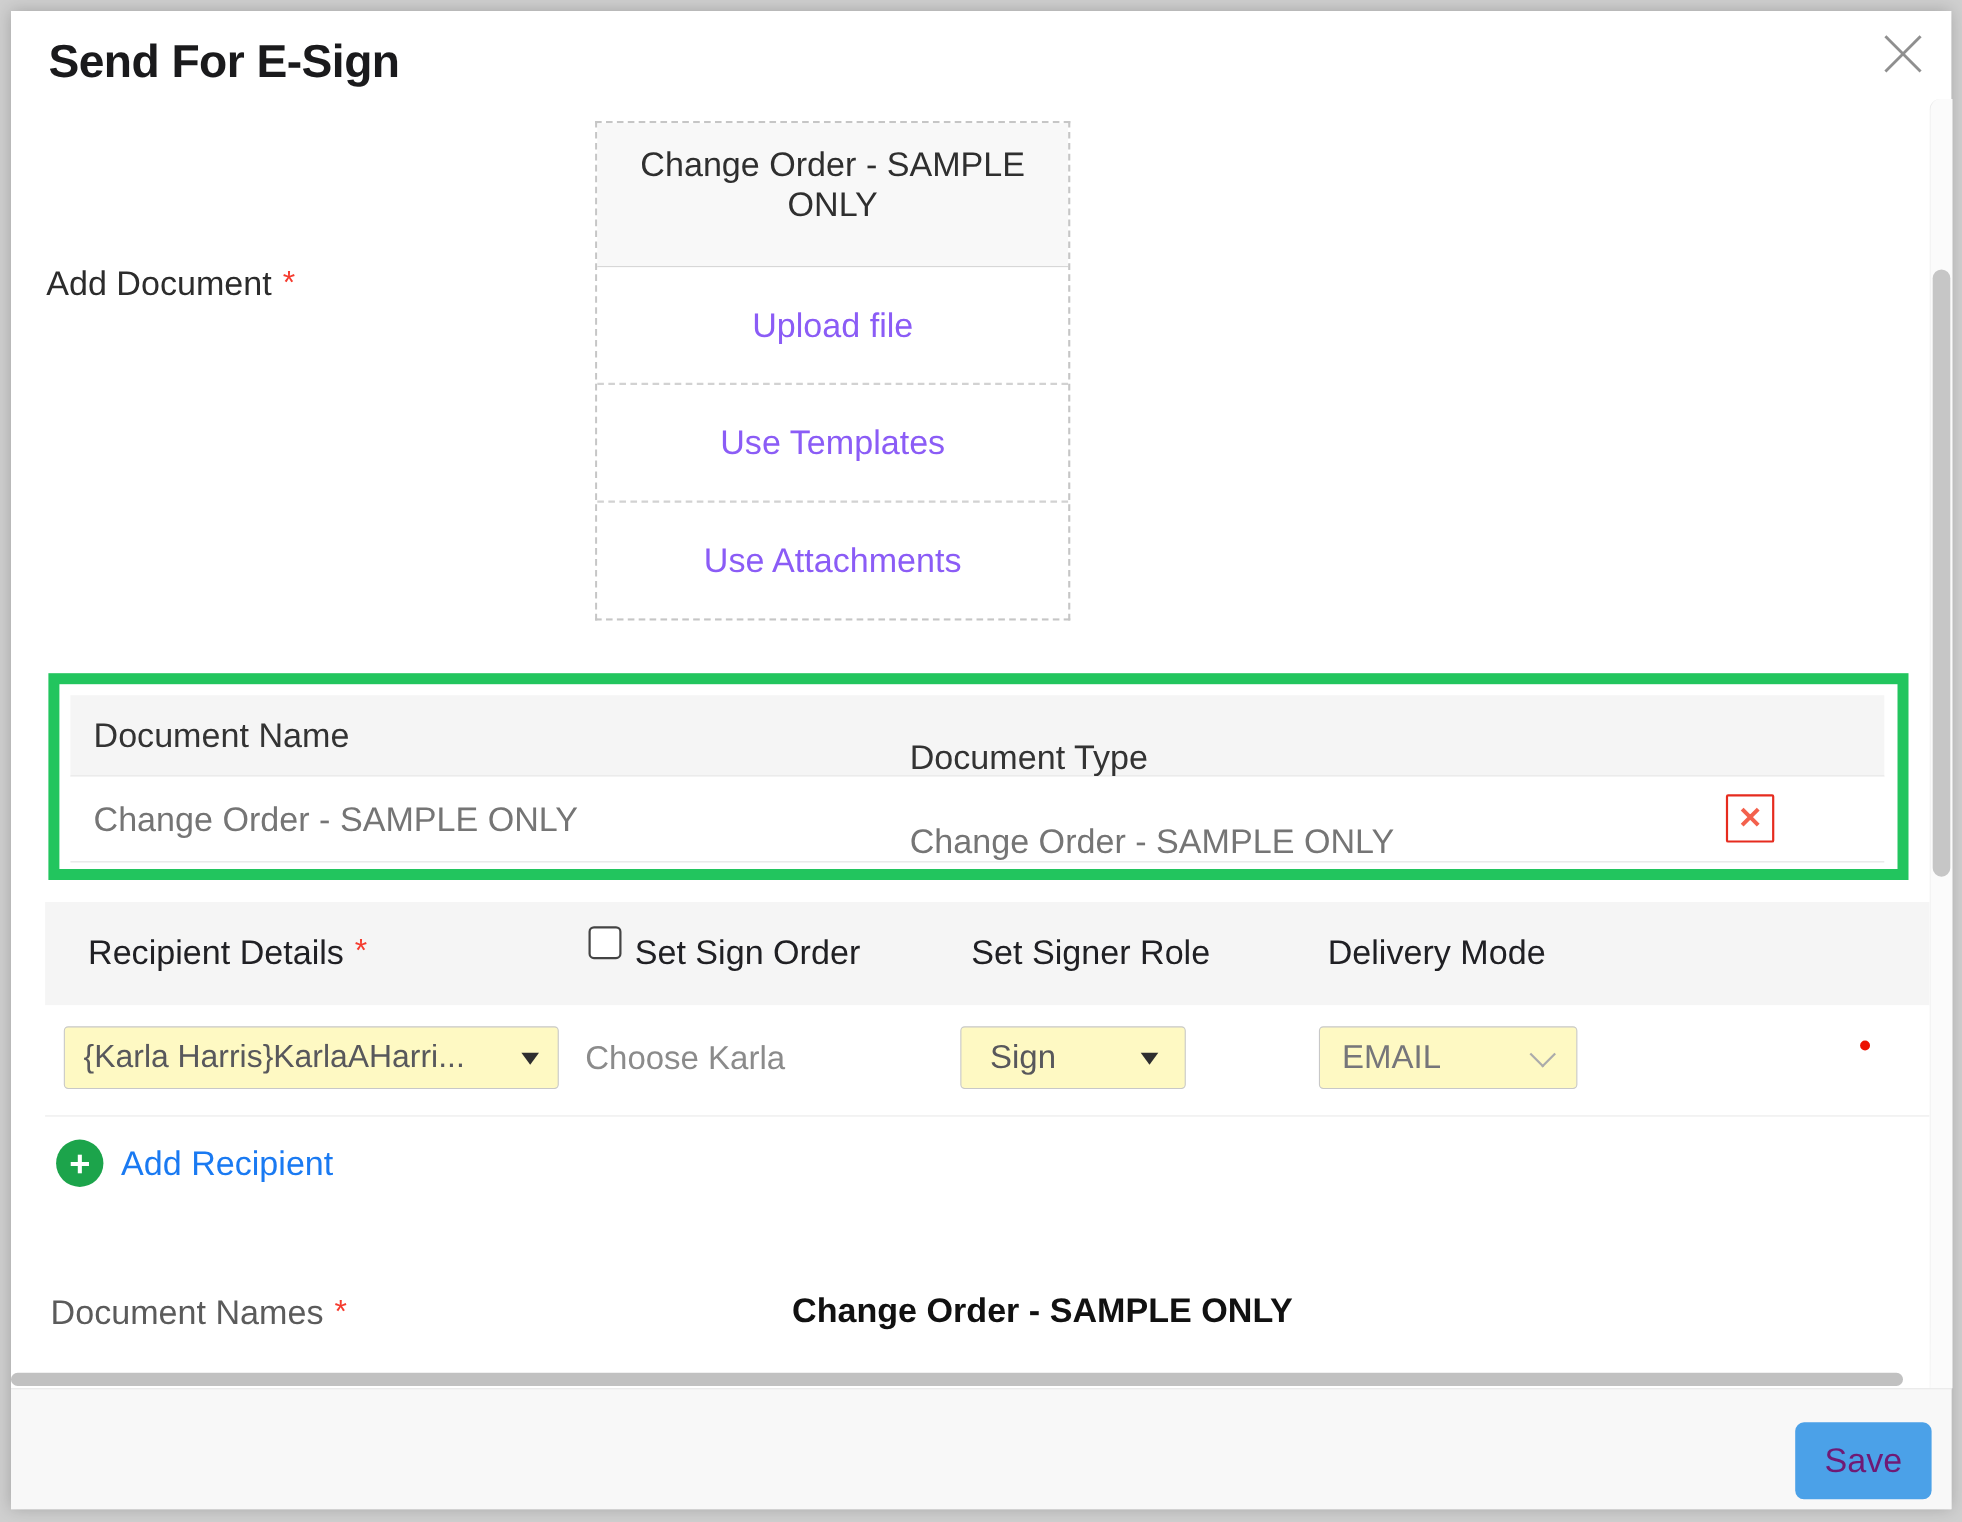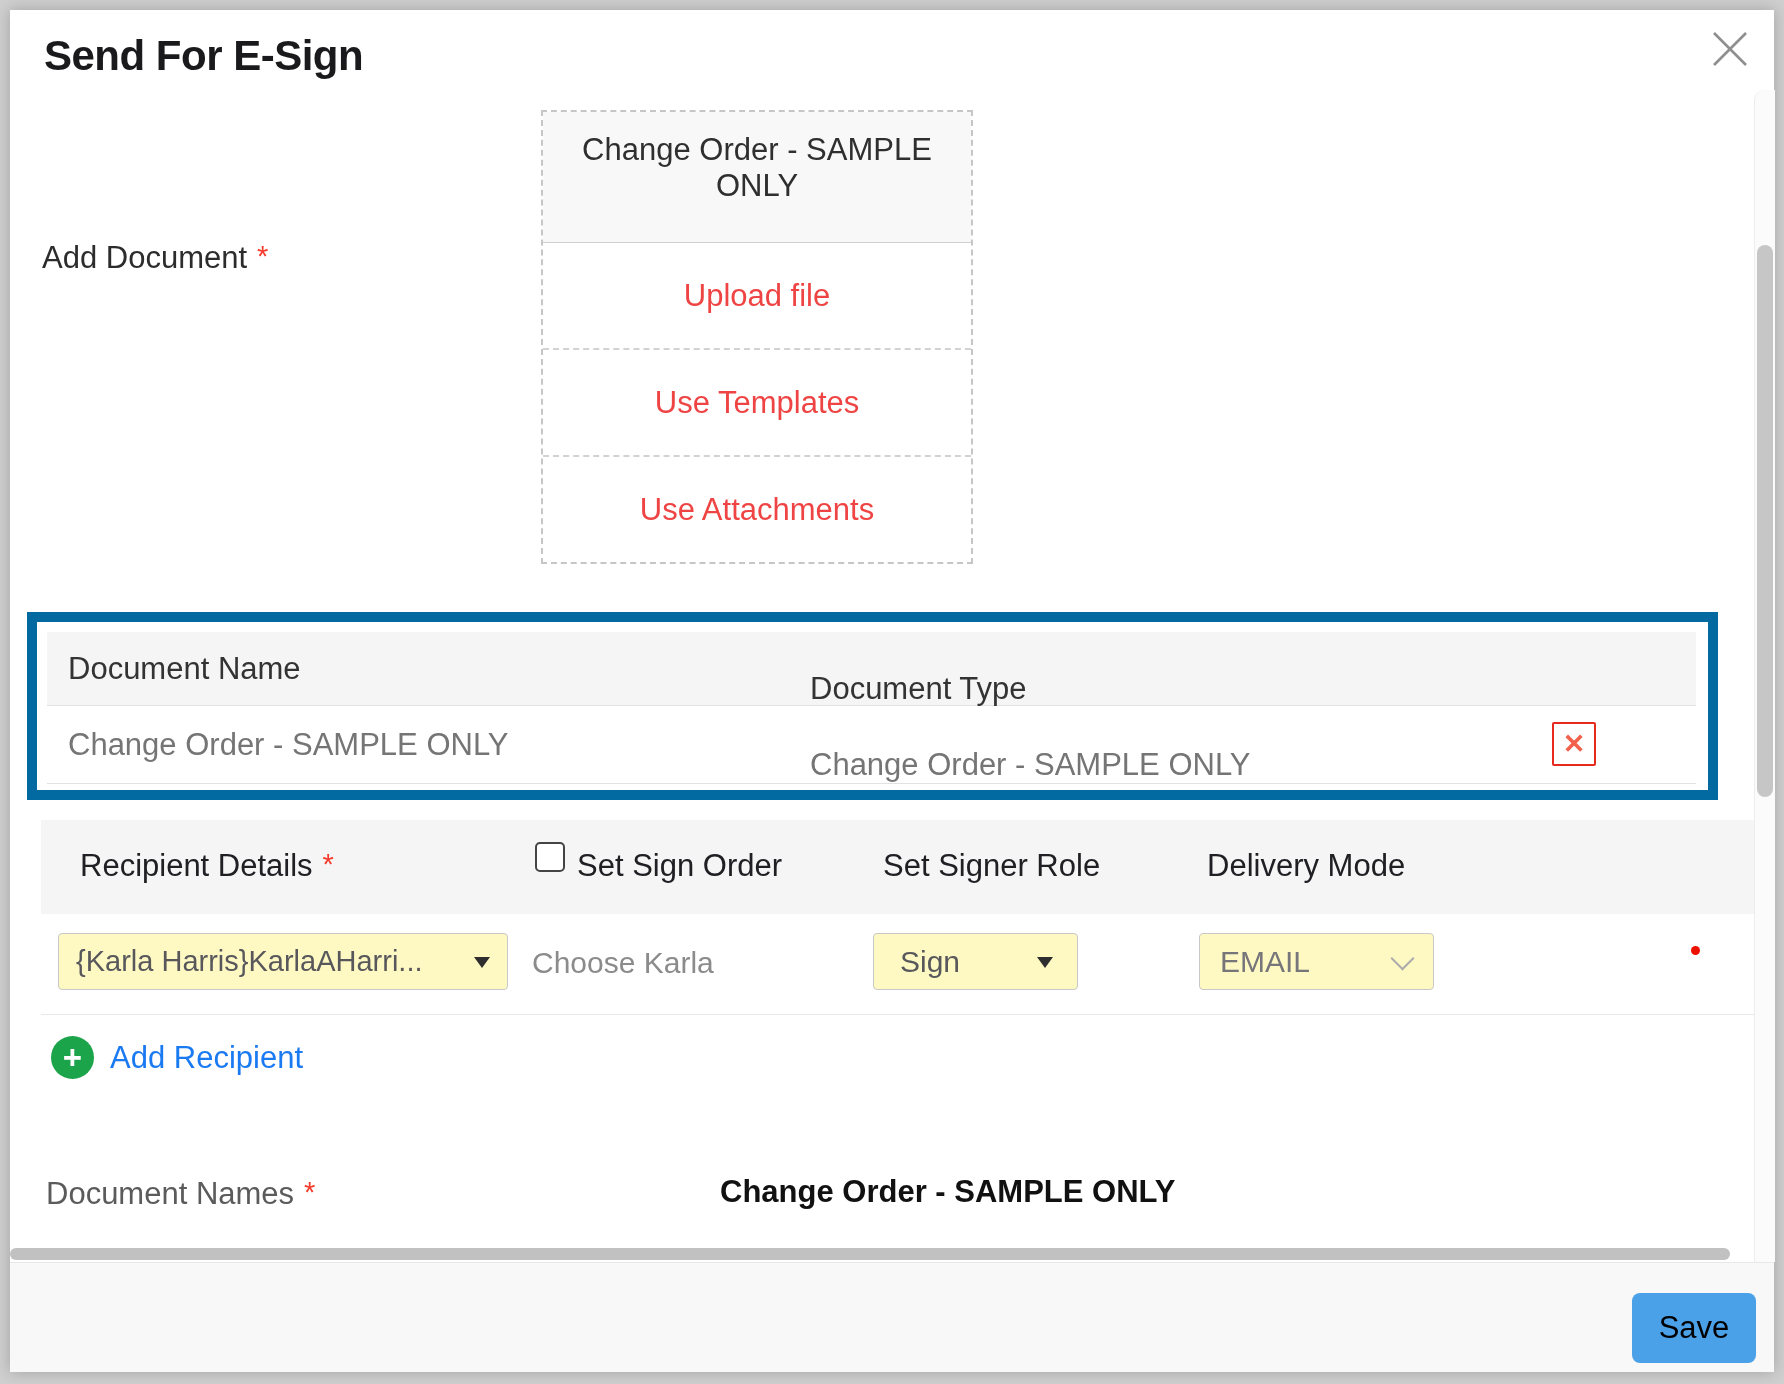--- a/index.html
+++ b/index.html
@@ -34,28 +34,28 @@
     position:absolute;left:531px;top:100px;width:428px;
     border:2px dashed #c6c6c6;
   }
   .upload-selected{
     height:110px;background:#f8f8f8;border-bottom:1px solid #cfcfcf;
     text-align:center;padding-top:20px;
     font-size:31px;color:#2f2f2f;
   }
   .upload-action{
     height:105px;display:flex;align-items:center;justify-content:center;
-    font-size:31px;color:#ef4444;cursor:pointer;background:#fff;
+    font-size:31px;color:#8b5cf6;cursor:pointer;background:#fff;
   }
   .upload-action + .upload-action{border-top:2px dashed #d2d2d2;}
   
   .doc-highlight{
-    position:absolute;left:17px;top:602px;
+    position:absolute;left:34px;top:602px;
     width:1671px;height:168px;
-    border:10px solid #0369a1;background:#fff;
+    border:10px solid #22c55e;background:#fff;
   }
   .doc-table{margin:10px 10px 0 10px;width:1649px;}
   .doc-thead{
     display:flex;height:73px;align-items:center;
     background:#f5f5f5;border-bottom:1px solid #e2e2e2;
     font-size:31px;color:#333;
   }
   .doc-trow{
     position:relative;display:flex;height:77px;align-items:center;
     background:#fff;border-bottom:1px solid #e2e2e2;
@@ -149,21 +149,21 @@
     background:#c6c6c6;border-radius:8px;cursor:pointer;
   }
   
   .footer{
     position:absolute;left:0;top:1252px;width:1764px;height:110px;
     background:#f8f8f8;border-top:1px solid #e8e8e8;box-sizing:border-box;
   }
   .save-btn{
     position:absolute;left:1622px;top:30px;width:124px;height:70px;
     background:#4ba1e8;border:none;border-radius:8px;
-    color:#000000;font-size:31px;font-family:"Liberation Sans", sans-serif;
+    color:#701a75;font-size:31px;font-family:"Liberation Sans", sans-serif;
     cursor:pointer;
   }
 </style>
 </head>
 <body>
 
 <div class="modal">
 
   <div class="dlg-title">Send For E-Sign</div>
   <button class="close-btn" aria-label="close">

